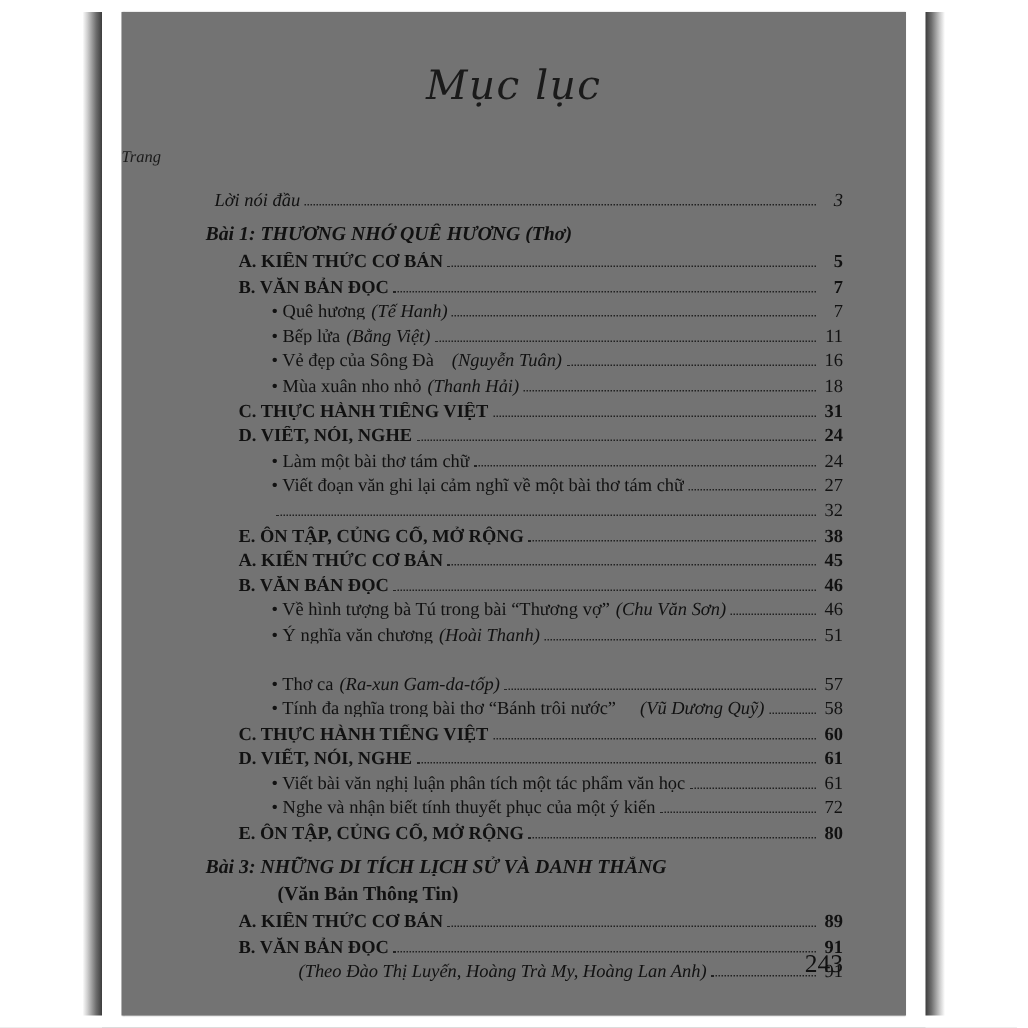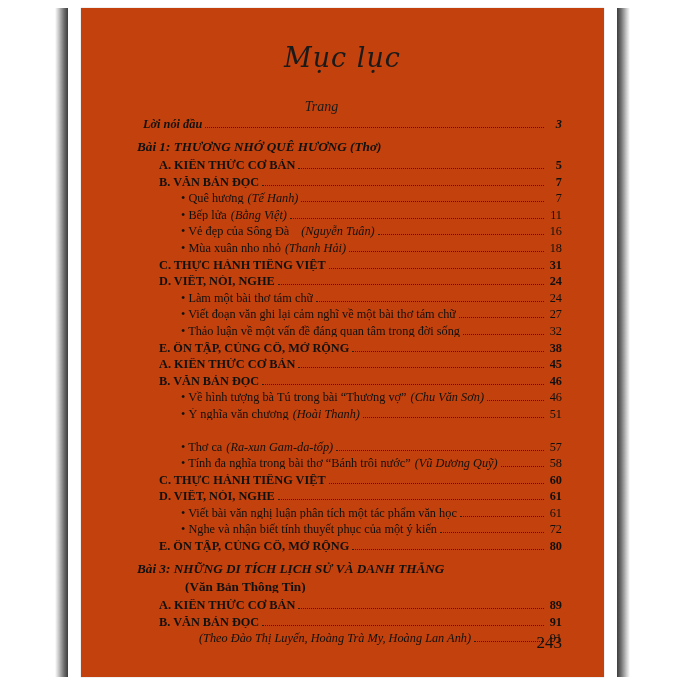--- a/index.html
+++ b/index.html
@@ -48,45 +48,45 @@
     width: 13px;
     height: 669px;
     background: linear-gradient(to left, #ffffff 0%, #cfcfcf 25%, #6d6d6d 70%, #3c3c3c 100%);
   }
   .paper {
     position: absolute;
     left: 81px;
     top: 8px;
     width: 523px;
     height: 669px;
-    background: #c2410c;
+    background: #737373;
     box-shadow: 0 0 1px rgba(0,0,0,0.35);
   }
   .content {
     position: absolute;
     left: 0; top: 0;
     width: 523px;
     height: 669px;
     padding: 0;
     color: #111;
   }
   .doc-title {
     text-align: center;
     margin-top: 34px;
     font-family: "DejaVu Serif", serif;
     font-style: italic;
     font-size: 27px;
     letter-spacing: 1px;
     color: #1a1a1a;
   }
   .trang-label {
-    text-align: center;
+    text-align: left;
     font-style: italic;
-    font-size: 14px;
-    margin: 26px 42px 3px 0;
+    font-size: 11px;
+    margin: 26px 42px 16px 0;
     color: #1a1a1a;
   }
   .toc {
     margin: 0 42px 0 56px;
     font-size: 12.3px;
     line-height: 1.0;
   }
   .row {
     display: flex;
     align-items: baseline;
@@ -103,21 +103,21 @@
     margin: 0 2px 3px 3px;
     min-width: 6px;
     height: 0;
   }
   .row .pg {
     flex: 0 0 auto;
     text-align: right;
     min-width: 16px;
   }
 
-  .lvl-intro { font-style: italic; font-weight: bold; padding-left: 6px; }
+  .lvl-intro { font-style: italic; font-weight: normal; padding-left: 6px; }
   .lvl-unit  { font-weight: bold; font-size: 13.2px; padding-left: 0px; margin-top: 9px; margin-bottom: 5px; font-style: italic; }
   .lvl-unit2 { font-weight: bold; font-size: 13.2px; padding-left: 48px; margin-top: -1px; margin-bottom: 5px; }
   .lvl-a     { font-weight: bold; padding-left: 22px; }
   .lvl-item  { padding-left: 44px; }
   .lvl-sub   { padding-left: 62px; }
 
   .no-dots .dots { border-bottom: none; }
   .ital { font-style: italic; }
   .pagenum {
     position: absolute;
@@ -205,21 +205,20 @@
             <span class="label">• Làm một bài thơ tám chữ</span>
             <span class="dots"></span>
             <span class="pg">24</span>
           </div>
           <div class="row lvl-item">
             <span class="label">• Viết đoạn văn ghi lại cảm nghĩ về một bài thơ tám chữ</span>
             <span class="dots"></span>
             <span class="pg">27</span>
           </div>
           <div class="row lvl-item">
-            <span class="label">• Thảo luận về một vấn đề đáng quan tâm trong đời sống</span>
             <span class="dots"></span>
             <span class="pg">32</span>
           </div>
           <div class="row lvl-a">
             <span class="label">E. ÔN TẬP, CỦNG CỐ, MỞ RỘNG</span>
             <span class="dots"></span>
             <span class="pg">38</span>
           </div>
           <div class="row lvl-a">
             <span class="label">A. KIẾN THỨC CƠ BẢN</span>
@@ -244,21 +243,21 @@
             <span class="pg">51</span>
           </div>
           <div class="row lvl-item">
             <span class="label">• Thơ ca</span>
             <span class="ital" style="margin-left: 4px; margin-top: 16px;">(Ra-xun Gam-da-tốp)</span>
             <span class="dots"></span>
             <span class="pg">57</span>
           </div>
           <div class="row lvl-item">
             <span class="label">• Tính đa nghĩa trong bài thơ “Bánh trôi nước”</span>
-            <span class="ital" style="margin-left: 4px;">(Vũ Dương Quỹ)</span>
+            <span class="ital" style="margin-left: 16px;">(Vũ Dương Quỹ)</span>
             <span class="dots"></span>
             <span class="pg">58</span>
           </div>
           <div class="row lvl-a">
             <span class="label">C. THỰC HÀNH TIẾNG VIỆT</span>
             <span class="dots"></span>
             <span class="pg">60</span>
           </div>
           <div class="row lvl-a">
             <span class="label">D. VIẾT, NÓI, NGHE</span>

